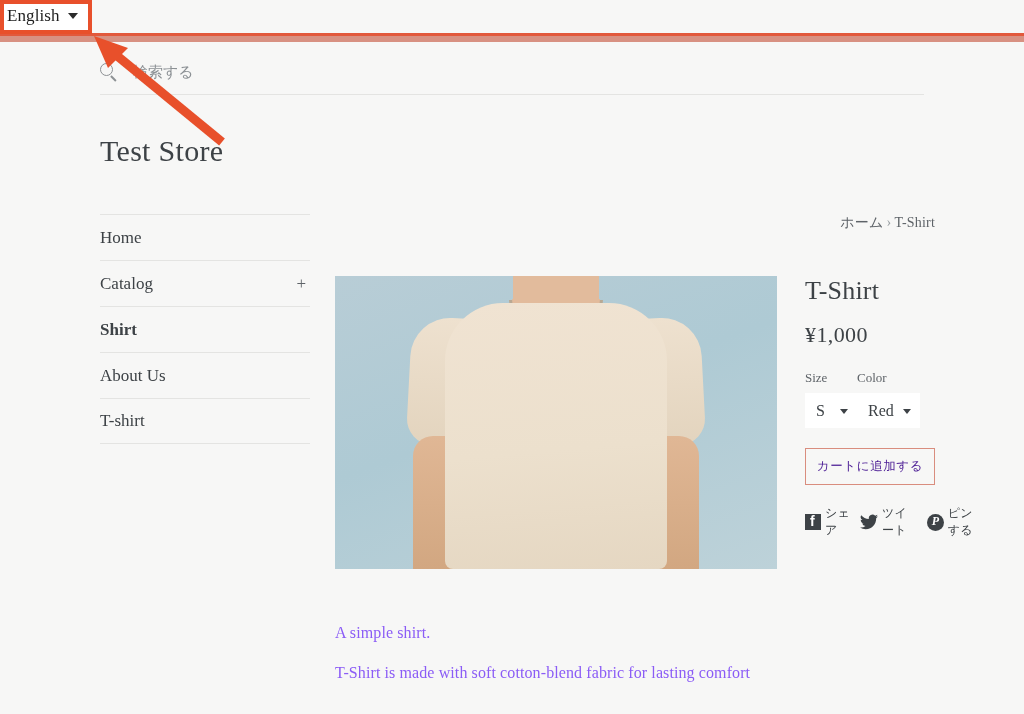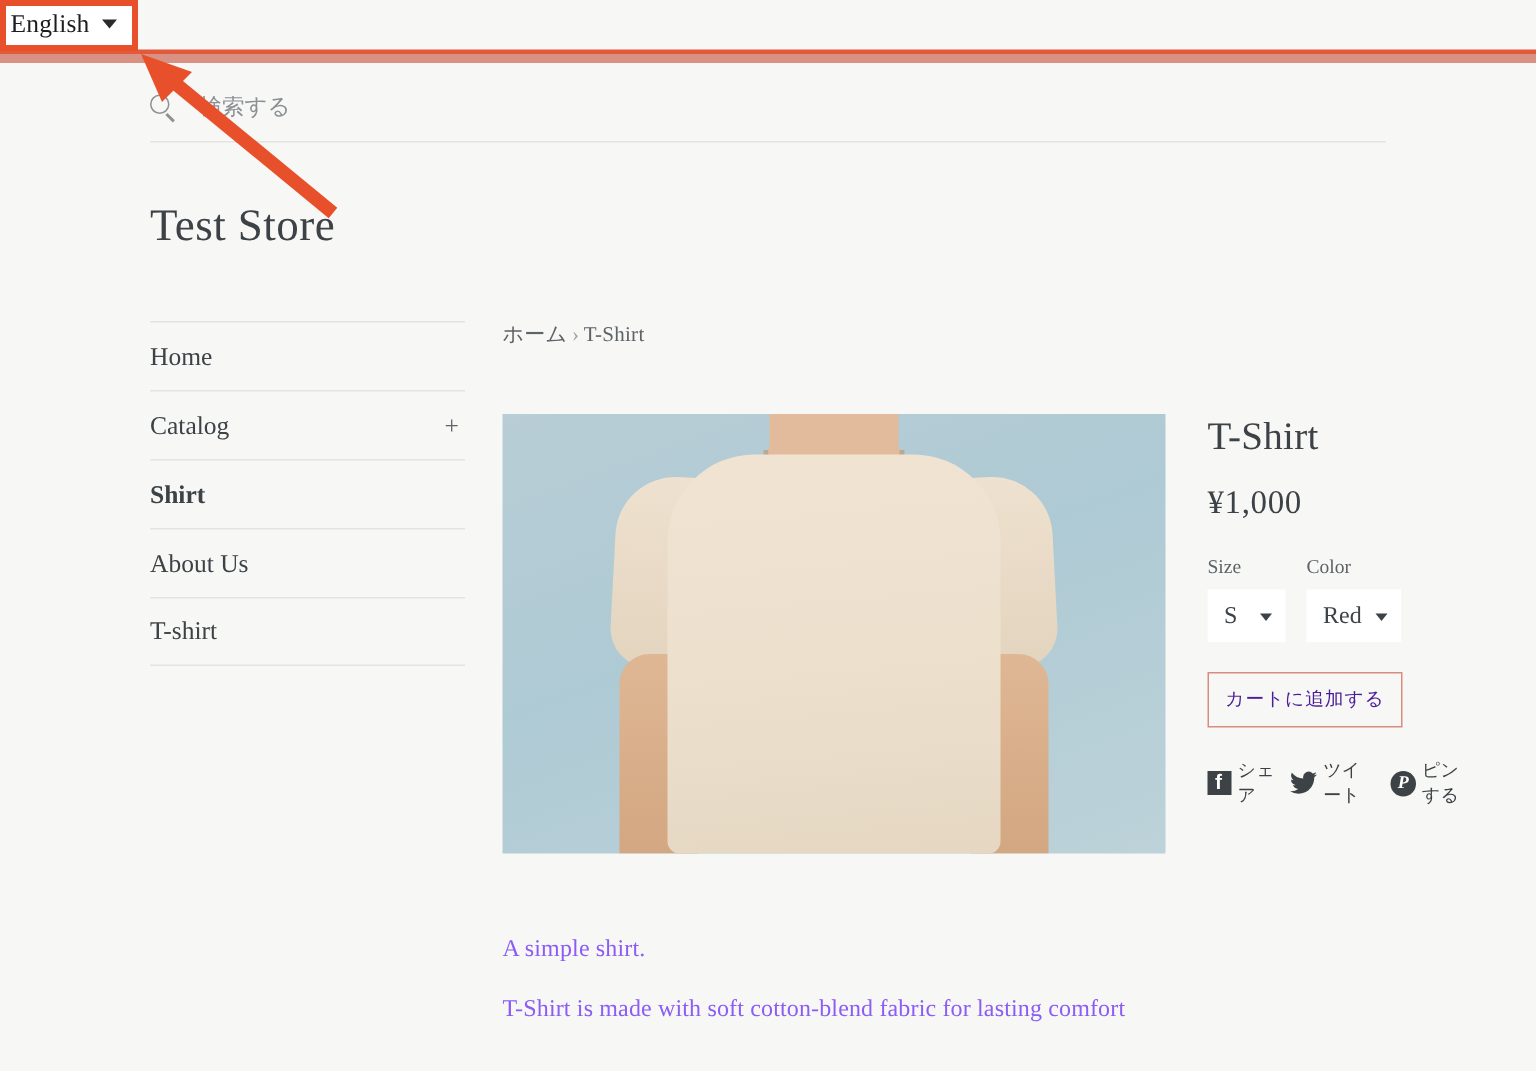--- a/index.html
+++ b/index.html
@@ -140,20 +140,21 @@
   
   .main {
     position: absolute;
     top: 172px; left: 335px;
     width: 600px;
   }
   .breadcrumb {
     font-size: 14px;
     color: #5e6368;
     letter-spacing: .2px;
+    text-align: right;
   }
   .breadcrumb .sep { color: #9aa0a4; padding: 0 3px; }
 
   
   .product-photo {
     position: absolute;
     top: 62px; left: 0;
     width: 442px;
     height: 293px;
     background: linear-gradient(160deg, #b8cdd6 0%, #aecad4 45%, #bdd2d9 100%);
@@ -220,21 +221,21 @@
     color: #3d4246;
     margin-bottom: 16px;
     letter-spacing: .2px;
   }
   .product-price {
     font-size: 22px;
     color: #3d4246;
     margin-bottom: 22px;
     letter-spacing: .4px;
   }
-  .option-row { display: flex; gap: 14px; margin-bottom: 20px; }
+  .option-row { display: flex; margin-bottom: 20px; }
   .option { display: flex; flex-direction: column; }
   .option-label {
     font-size: 13px;
     color: #5e6368;
     margin-bottom: 7px;
   }
   .option-select {
     position: relative;
     background: #ffffff;
     height: 35px;

